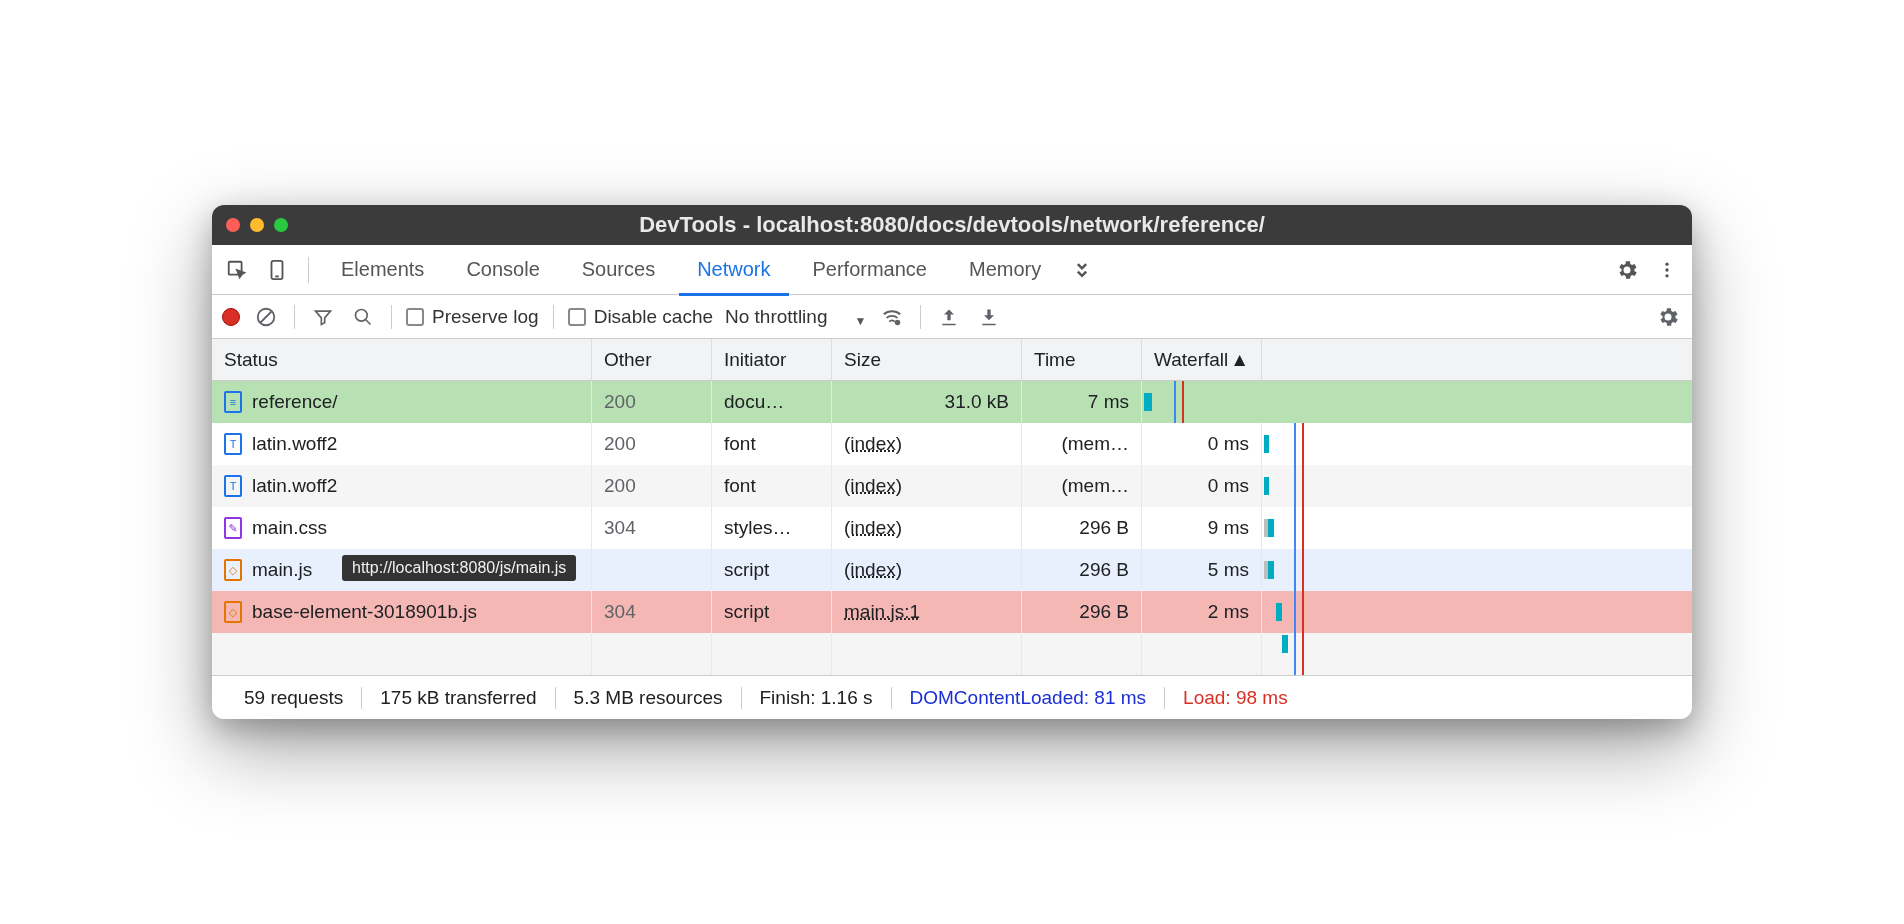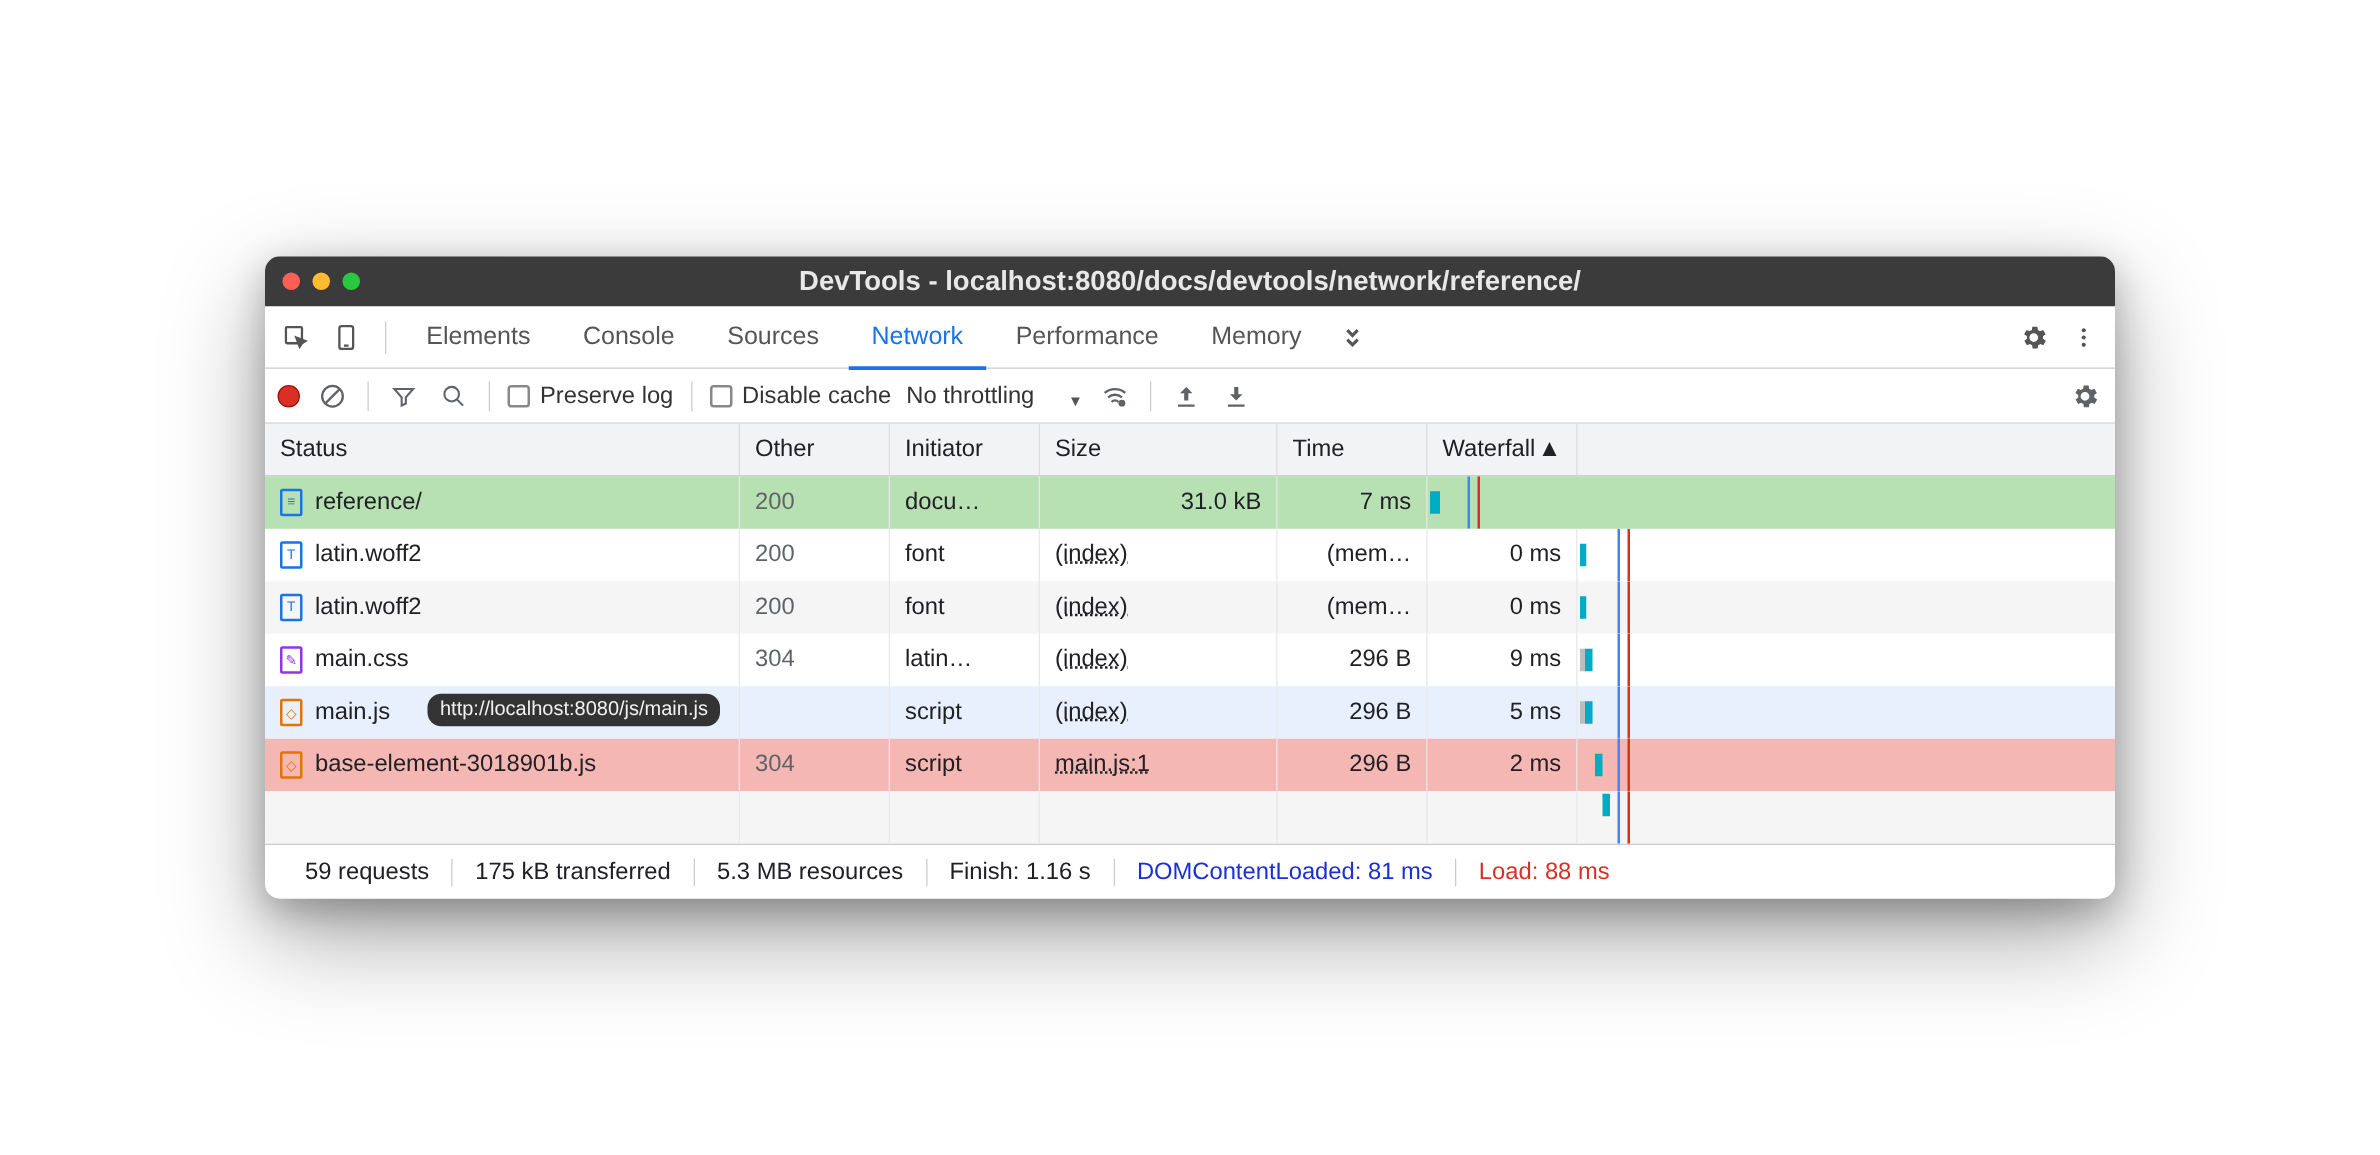--- a/index.html
+++ b/index.html
@@ -383,38 +383,38 @@
             <div class="wf-line-blue" style="left: 32px;"></div>
             <div class="wf-line-red" style="left: 40px;"></div>
           </div>
         </div>
         <div class="row ">
           <div class="td name">
             <span class="file-icon fi-css">✎</span>
             <span>main.css</span>
           </div>
           <div class="td status">304</div>
-          <div class="td">latin…</div>
+          <div class="td">styles…</div>
           <div class="td initiator">
             <span class="lnk">(index)</span>
           </div>
           <div class="td num">296 B</div>
           <div class="td num">9 ms</div>
           <div class="td waterfall-cell">
             <div class="wf-bar wait" style="left: 2px; width: 4px;"></div>
             <div class="wf-bar" style="left: 6px; width: 6px;"></div>
             <div class="wf-line-blue" style="left: 32px;"></div>
             <div class="wf-line-red" style="left: 40px;"></div>
           </div>
         </div>
         <div class="row selected">
           <div class="td name">
             <span class="file-icon fi-js">◇</span>
             <span>main.js</span>
-            <div class="tooltip" style="left: 130px; top: 6px; border-radius: 11px;">http://localhost:8080/js/main.js</div>
+            <div class="tooltip" style="left: 130px; top: 6px;">http://localhost:8080/js/main.js</div>
           </div>
           <div class="td status"></div>
           <div class="td">script</div>
           <div class="td initiator">
             <span class="lnk">(index)</span>
           </div>
           <div class="td num">296 B</div>
           <div class="td num">5 ms</div>
           <div class="td waterfall-cell">
             <div class="wf-bar wait" style="left: 2px; width: 4px;"></div>
@@ -456,16 +456,16 @@
       </div>
     </div>
   </div>
 
   <div class="footer">
     <div class="seg">59 requests</div>
     <div class="seg">175 kB transferred</div>
     <div class="seg">5.3 MB resources</div>
     <div class="seg">Finish: 1.16 s</div>
     <div class="seg dcl">DOMContentLoaded: 81 ms</div>
-    <div class="seg load">Load: 88 ms</div>
+    <div class="seg load">Load: 98 ms</div>
   </div>
 
 </div>
 
 </body></html>

